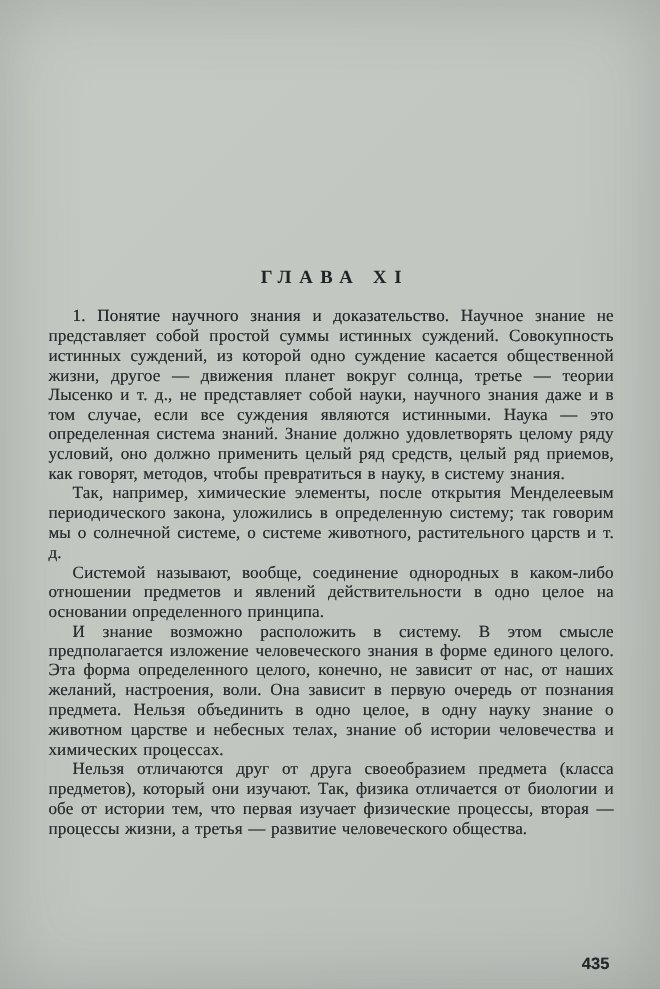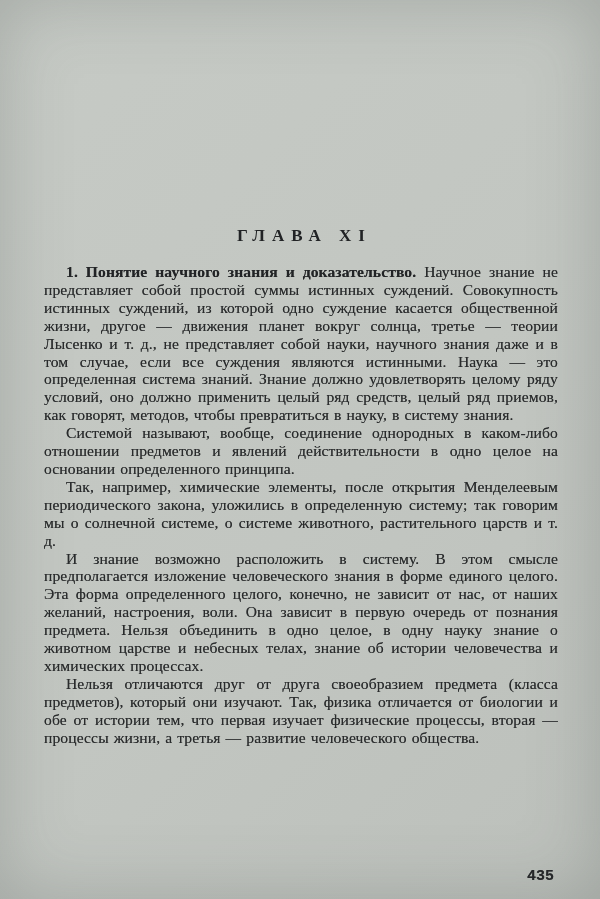--- a/index.html
+++ b/index.html
@@ -13,21 +13,21 @@
     height: 899px;
     margin: 0 auto;
     background: linear-gradient(135deg, #c6cac5 0%, #c2c6c1 55%, #bcc0bb 100%);
     box-shadow: inset 0 0 70px rgba(80, 86, 82, 0.28);
     overflow: hidden;
     font-family: "Liberation Serif", serif;
     color: #292b2c;
   }
   .page-content {
     position: absolute;
-    top: 0;
+    top: 16px;
     left: 44px;
     right: 42px;
     padding-top: 226px;
   }
   .chapter-heading {
     margin: 0;
     text-align: center;
     font-family: "Liberation Serif", serif;
     font-size: 17px;
     font-weight: bold;
@@ -51,50 +51,50 @@
     margin: 0;
     text-align: justify;
     text-indent: 22px;
     font-size: 15.6px;
     line-height: 17.9px;
     letter-spacing: 0.1px;
     word-spacing: 1px;
     text-shadow: 0 0 0.5px rgba(41, 43, 44, 0.65);
   }
   .para b {
-    font-weight: bold;
+    font-weight: normal;
     color: #222426;
   }
   .page-number {
     position: absolute;
     right: 46px;
     bottom: 14px;
-    font-family: Liberation Mono, monospace;
+    font-family: Liberation Sans, sans-serif;
     font-size: 15px;
     font-weight: bold;
     color: #26282a;
     text-shadow: 0 0 0.5px rgba(41, 43, 44, 0.6);
   }
 </style>
 </head>
 <body>
 
 <div class="scan-page">
   <div class="page-content">
 
     <h1 class="chapter-heading">ГЛАВА XI</h1>
 
 
     <div class="body-text">
 
       <p class="para"><b>1. Понятие научного знания и доказательство.</b><span> Научное знание не представляет собой простой суммы истинных суждений. Совокупность истинных суждений, из которой одно суждение касается общественной жизни, другое — движения планет вокруг солнца, третье — теории Лысенко и т. д., не представляет собой науки, научного знания даже и в том случае, если все суждения являются истинными. Наука — это определенная система знаний. Знание должно удовлетворять целому ряду условий, оно должно применить целый ряд средств, целый ряд приемов, как говорят, методов, чтобы превратиться в науку, в систему знания.</span></p>
 
+      <p class="para">Так, например, химические элементы, после открытия Менделеевым периодического закона, уложились в определенную систему; так говорим мы о солнечной системе, о системе животного, растительного царств и т. д.</p>
+
       <p class="para">Системой называют, вообще, соединение однородных в каком-либо отношении предметов и явлений действительности в одно целое на основании определенного принципа.</p>
-
-      <p class="para">Так, например, химические элементы, после открытия Менделеевым периодического закона, уложились в определенную систему; так говорим мы о солнечной системе, о системе животного, растительного царств и т. д.</p>
 
       <p class="para">И знание возможно расположить в систему. В этом смысле предполагается изложение человеческого знания в форме единого целого. Эта форма определенного целого, конечно, не зависит от нас, от наших желаний, настроения, воли. Она зависит в первую очередь от познания предмета. Нельзя объединить в одно целое, в одну науку знание о животном царстве и небесных телах, знание об истории человечества и химических процессах.</p>
 
       <p class="para">Нельзя отличаются друг от друга своеобразием предмета (класса предметов), который они изучают. Так, физика отличается от биологии и обе от истории тем, что первая изучает физические процессы, вторая — процессы жизни, а третья — развитие человеческого общества.</p>
 
     </div>
   </div>
 
   <div class="page-number">435</div>
 </div>

